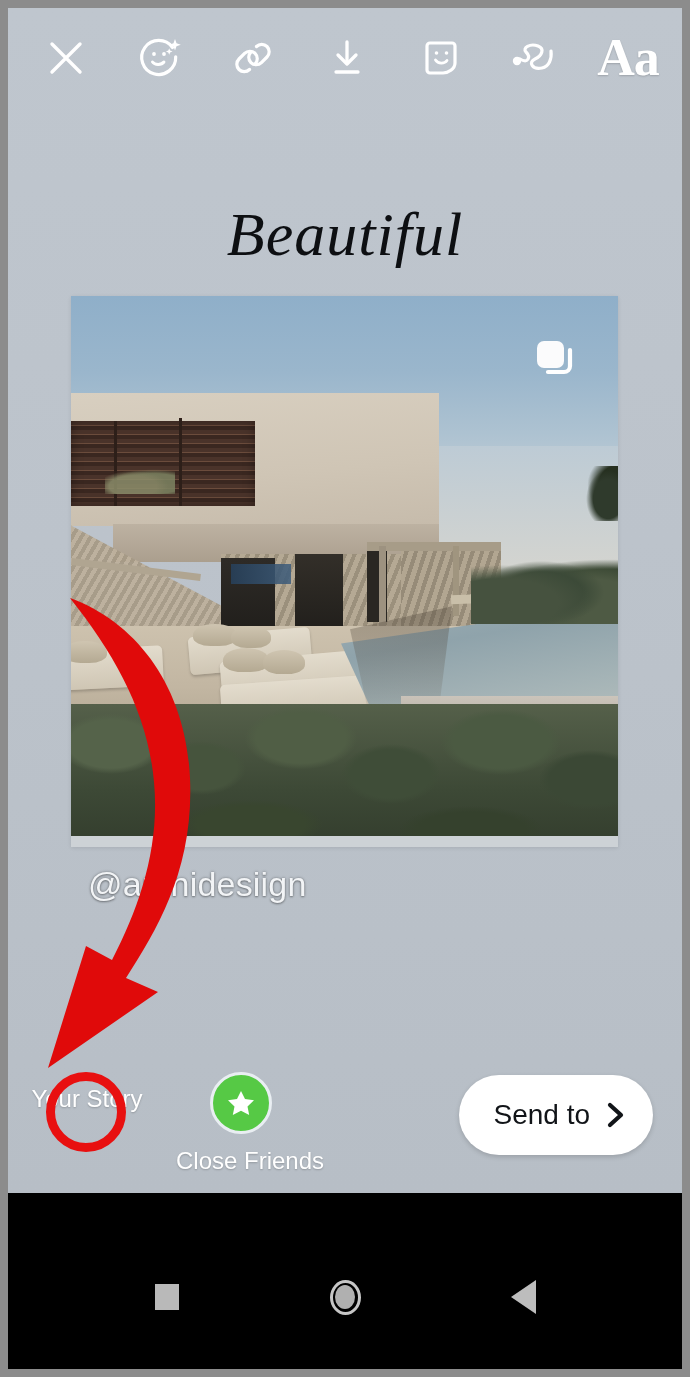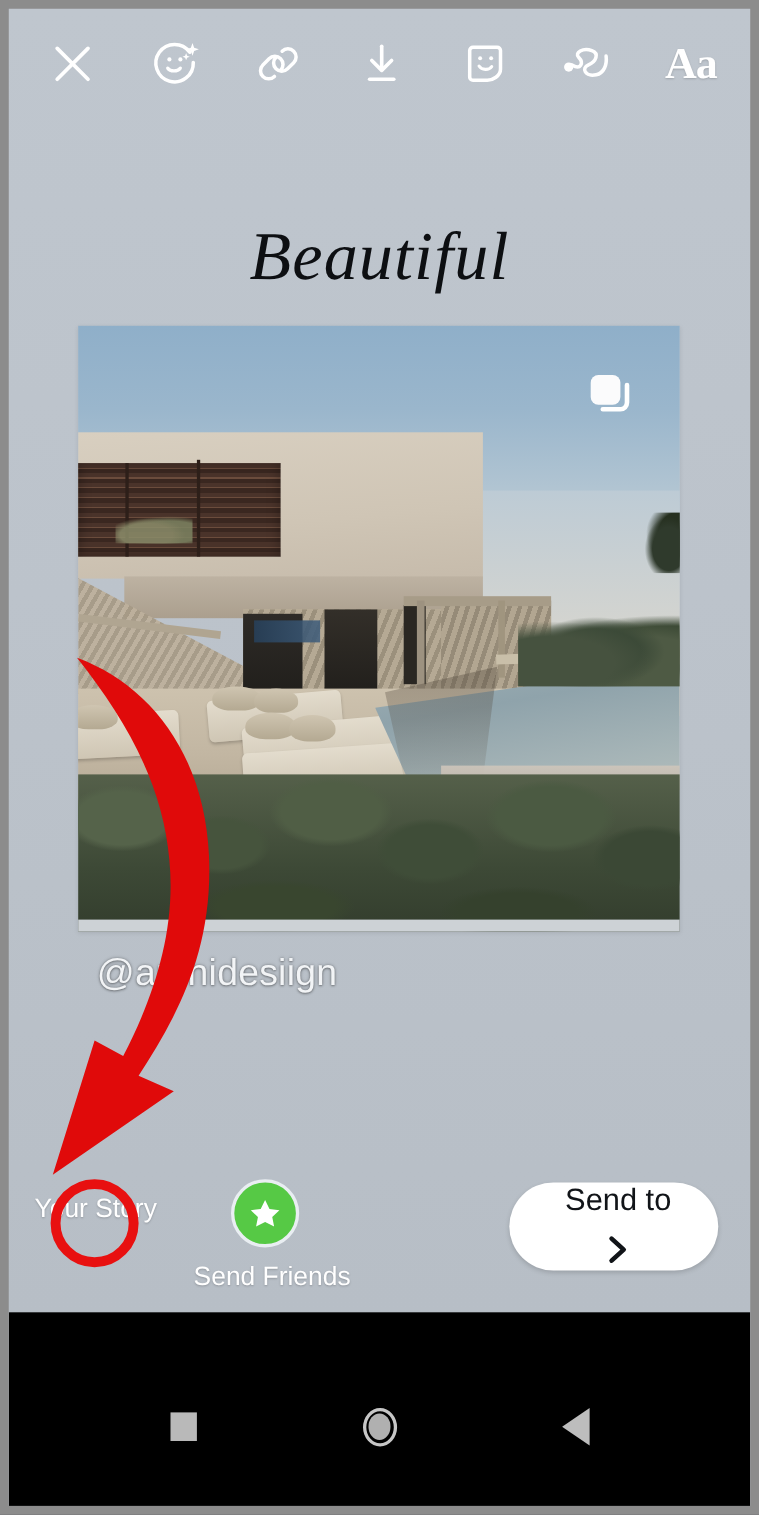--- a/index.html
+++ b/index.html
@@ -45,21 +45,21 @@
     width:56px; height:56px;
     display:flex; align-items:center; justify-content:center;
     cursor:pointer;
   }
   #toolbar .spacer { flex:1 1 auto; }
   .tool svg { display:block; overflow:visible; }
   .aa-tool {
     color:#ffffff;
     font-family:"Liberation Serif", serif;
     font-weight:bold;
-    font-size:40px;
+    font-size:52px;
     line-height:1;
     letter-spacing:-1px;
     text-shadow:0 1px 2px rgba(0,0,0,.18);
   }
 
   
   #caption {
     position:absolute; top:195px; left:0; width:674px;
     text-align:center;
     font-family:"Liberation Serif", serif;
@@ -312,21 +312,20 @@
   #send-to {
     position:absolute;
     right:29px; top:15px;
     height:80px; min-width:190px;
     padding:0 26px 0 34px;
     background:#ffffff;
     border:none; border-radius:40px;
     display:flex; align-items:center; gap:15px;
     cursor:pointer;
     box-shadow:0 2px 5px rgba(0,0,0,.16);
-    flex-direction:column;
   }
   #send-to .lbl {
     font-size:28px; color:#111418; font-weight:400;
   }
 
   
   #navbar {
     position:absolute; left:0; top:1185px;
     width:674px; height:176px;
     background:#000000;
@@ -484,21 +483,21 @@
       </div>
 
       <div class="dest" style="left:168px; top:12px;">
         <div class="av-wrap">
           <div class="cf-circle">
             <svg width="30" height="30" viewBox="0 0 30 30">
               <path d="M15 3 L19 11 L28 12.2 L21.5 18.4 L23.2 27 L15 22.8 L6.8 27 L8.5 18.4 L2 12.2 L11 11 Z" fill="#ffffff"></path>
             </svg>
           </div>
         </div>
-        <div class="dest-label">Send Friends</div>
+        <div class="dest-label">Close Friends</div>
       </div>
 
       <button id="send-to">
         <span class="lbl">Send to</span>
         <svg width="22" height="28" viewBox="0 0 22 28">
           <path d="M5 4 L16 14 L5 24" stroke="#111418" stroke-width="4.2" fill="none" stroke-linecap="round" stroke-linejoin="round"></path>
         </svg>
       </button>
     </div>
 

